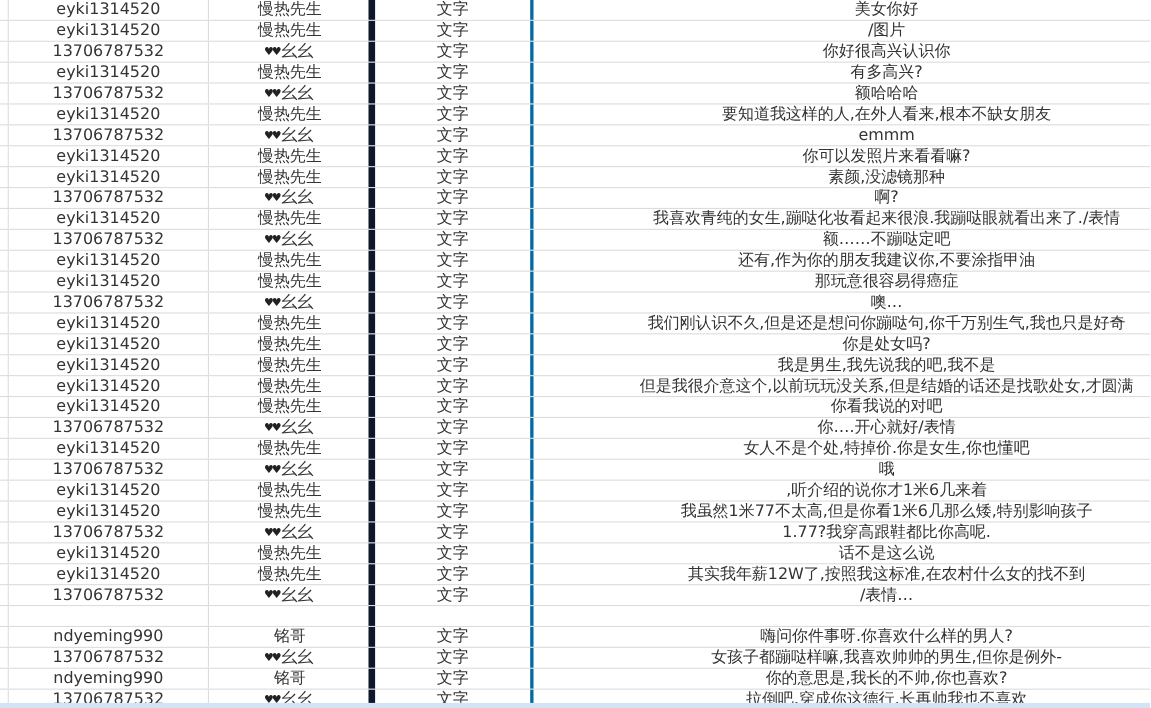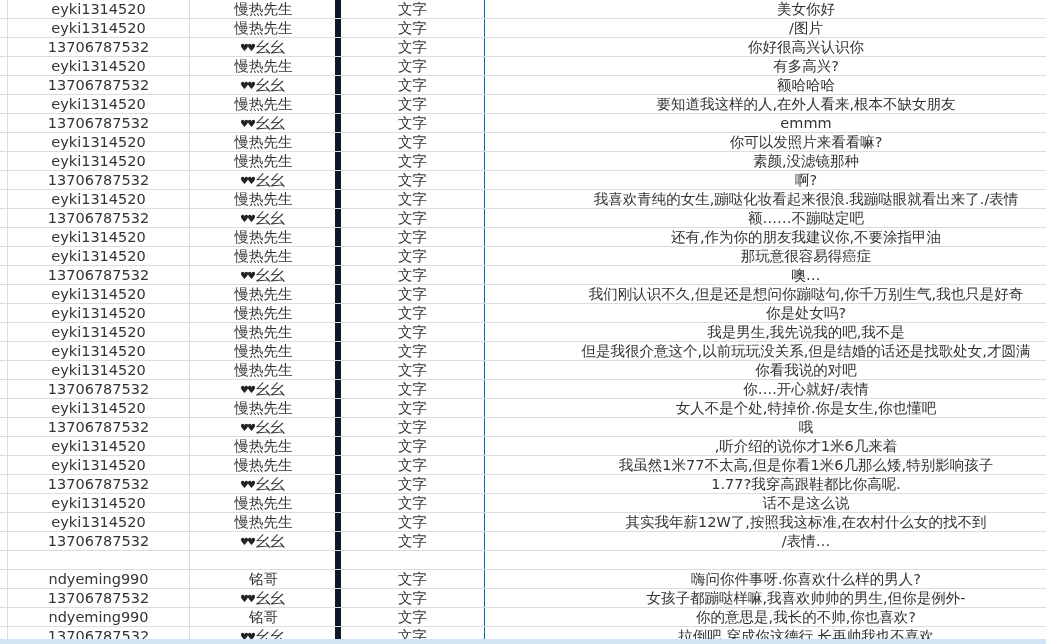--- a/index.html
+++ b/index.html
@@ -23,21 +23,21 @@
   }
   .cell {
     box-sizing:border-box;
     text-align:center;
     overflow:visible;
     flex:none;
   }
   .c-sliver  { width:8px;   border-right:1px solid #dcdcdc; }
   .c-id      { width:182px; border-right:1px solid #dcdcdc; }
   .c-nick    { width:151px; border-right:6px solid #0f172a; }
-  .c-type    { width:144px; border-right:1px solid #0369a1; }
+  .c-type    { width:144px; border-right:3px solid #0369a1; }
   .c-msg     { width:642px; }
   .hearts {
     font-size:10px;
     letter-spacing:-2px;
     margin-right:2px;
     vertical-align:1px;
     color:#222222;
   }
   .bottom-strip {
     position:absolute;

